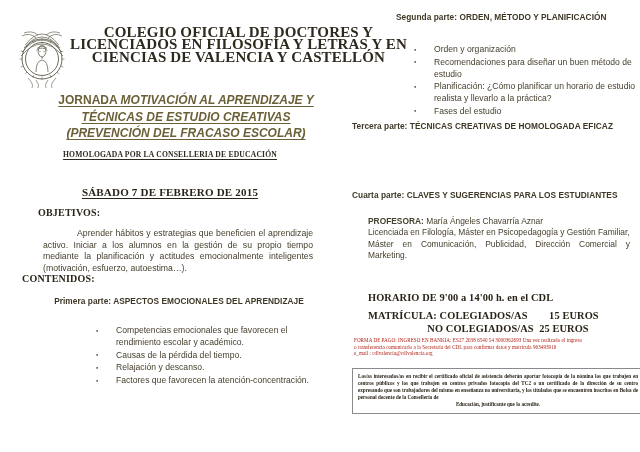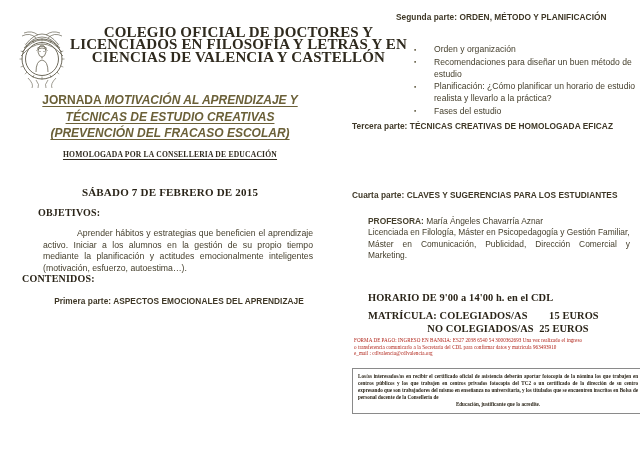--- a/index.html
+++ b/index.html
@@ -64,21 +64,21 @@
     letter-spacing: .15px;
     color: #2f2a1e;
     padding-right: 12px;
     padding-top: 4px;
   }
   .org-title div { white-space: nowrap; }
 
   
   .jornada {
     position: absolute;
-    left: 0;
+    left: 16px;
     top: 92px;
     width: 340px;
     text-align: center;
     color: #6b6038;
     font-family: "Liberation Sans", sans-serif;
     font-size: 12px;
     line-height: 16.5px;
     font-weight: bold;
   }
   .jornada .ln {
@@ -107,21 +107,21 @@
     left: 0;
     top: 186px;
     width: 340px;
     text-align: center;
     font-family: "Liberation Serif", serif;
     font-weight: bold;
     font-size: 11px;
     letter-spacing: .2px;
     color: #2a2418;
   }
-  .fecha span { text-underline-offset: 2px; }
+  .fecha span { text-decoration: underline; text-underline-offset: 2px; }
 
   
   .h-serif {
     font-family: "Liberation Serif", serif;
     font-weight: bold;
     font-size: 10px;
     color: #2a2418;
     letter-spacing: .2px;
   }
   .objetivos-head {
@@ -346,20 +346,26 @@
 
     <div class="fecha"><span>SÁBADO  7 DE FEBRERO DE 2015</span></div>
 
     <div class="h-serif objetivos-head">OBJETIVOS:</div>
     <div class="objetivos-body">Aprender hábitos y estrategias que beneficien el aprendizaje activo. Iniciar a los alumnos en la gestión de su propio tiempo mediante la planificación y actitudes emocionalmente inteligentes (motivación, esfuerzo, autoestima…).</div>
 
     <div class="h-serif contenidos-head">CONTENIDOS:</div>
 
     <div class="primera-parte">Primera parte: ASPECTOS EMOCIONALES DEL APRENDIZAJE</div>
 
+    <ul class="bul left-bullets">
+      <li>Competencias emocionales que favorecen el rendimiento escolar y académico.</li>
+      <li>Causas de la pérdida del tiempo.</li>
+      <li>Relajación y descanso.</li>
+      <li>Factores que favorecen la atención-concentración.</li>
+    </ul>
 
   </div>
 
   <div class="col-right">
 
     <div class="r-sec-title seg-title">Segunda parte: ORDEN, MÉTODO Y PLANIFICACIÓN</div>
     <ul class="bul seg-bul">
       <li>Orden y organización</li>
       <li>Recomendaciones para diseñar un buen método de estudio</li>
       <li>Planificación: ¿Cómo planificar un horario de estudio realista y llevarlo a la práctica?</li>

